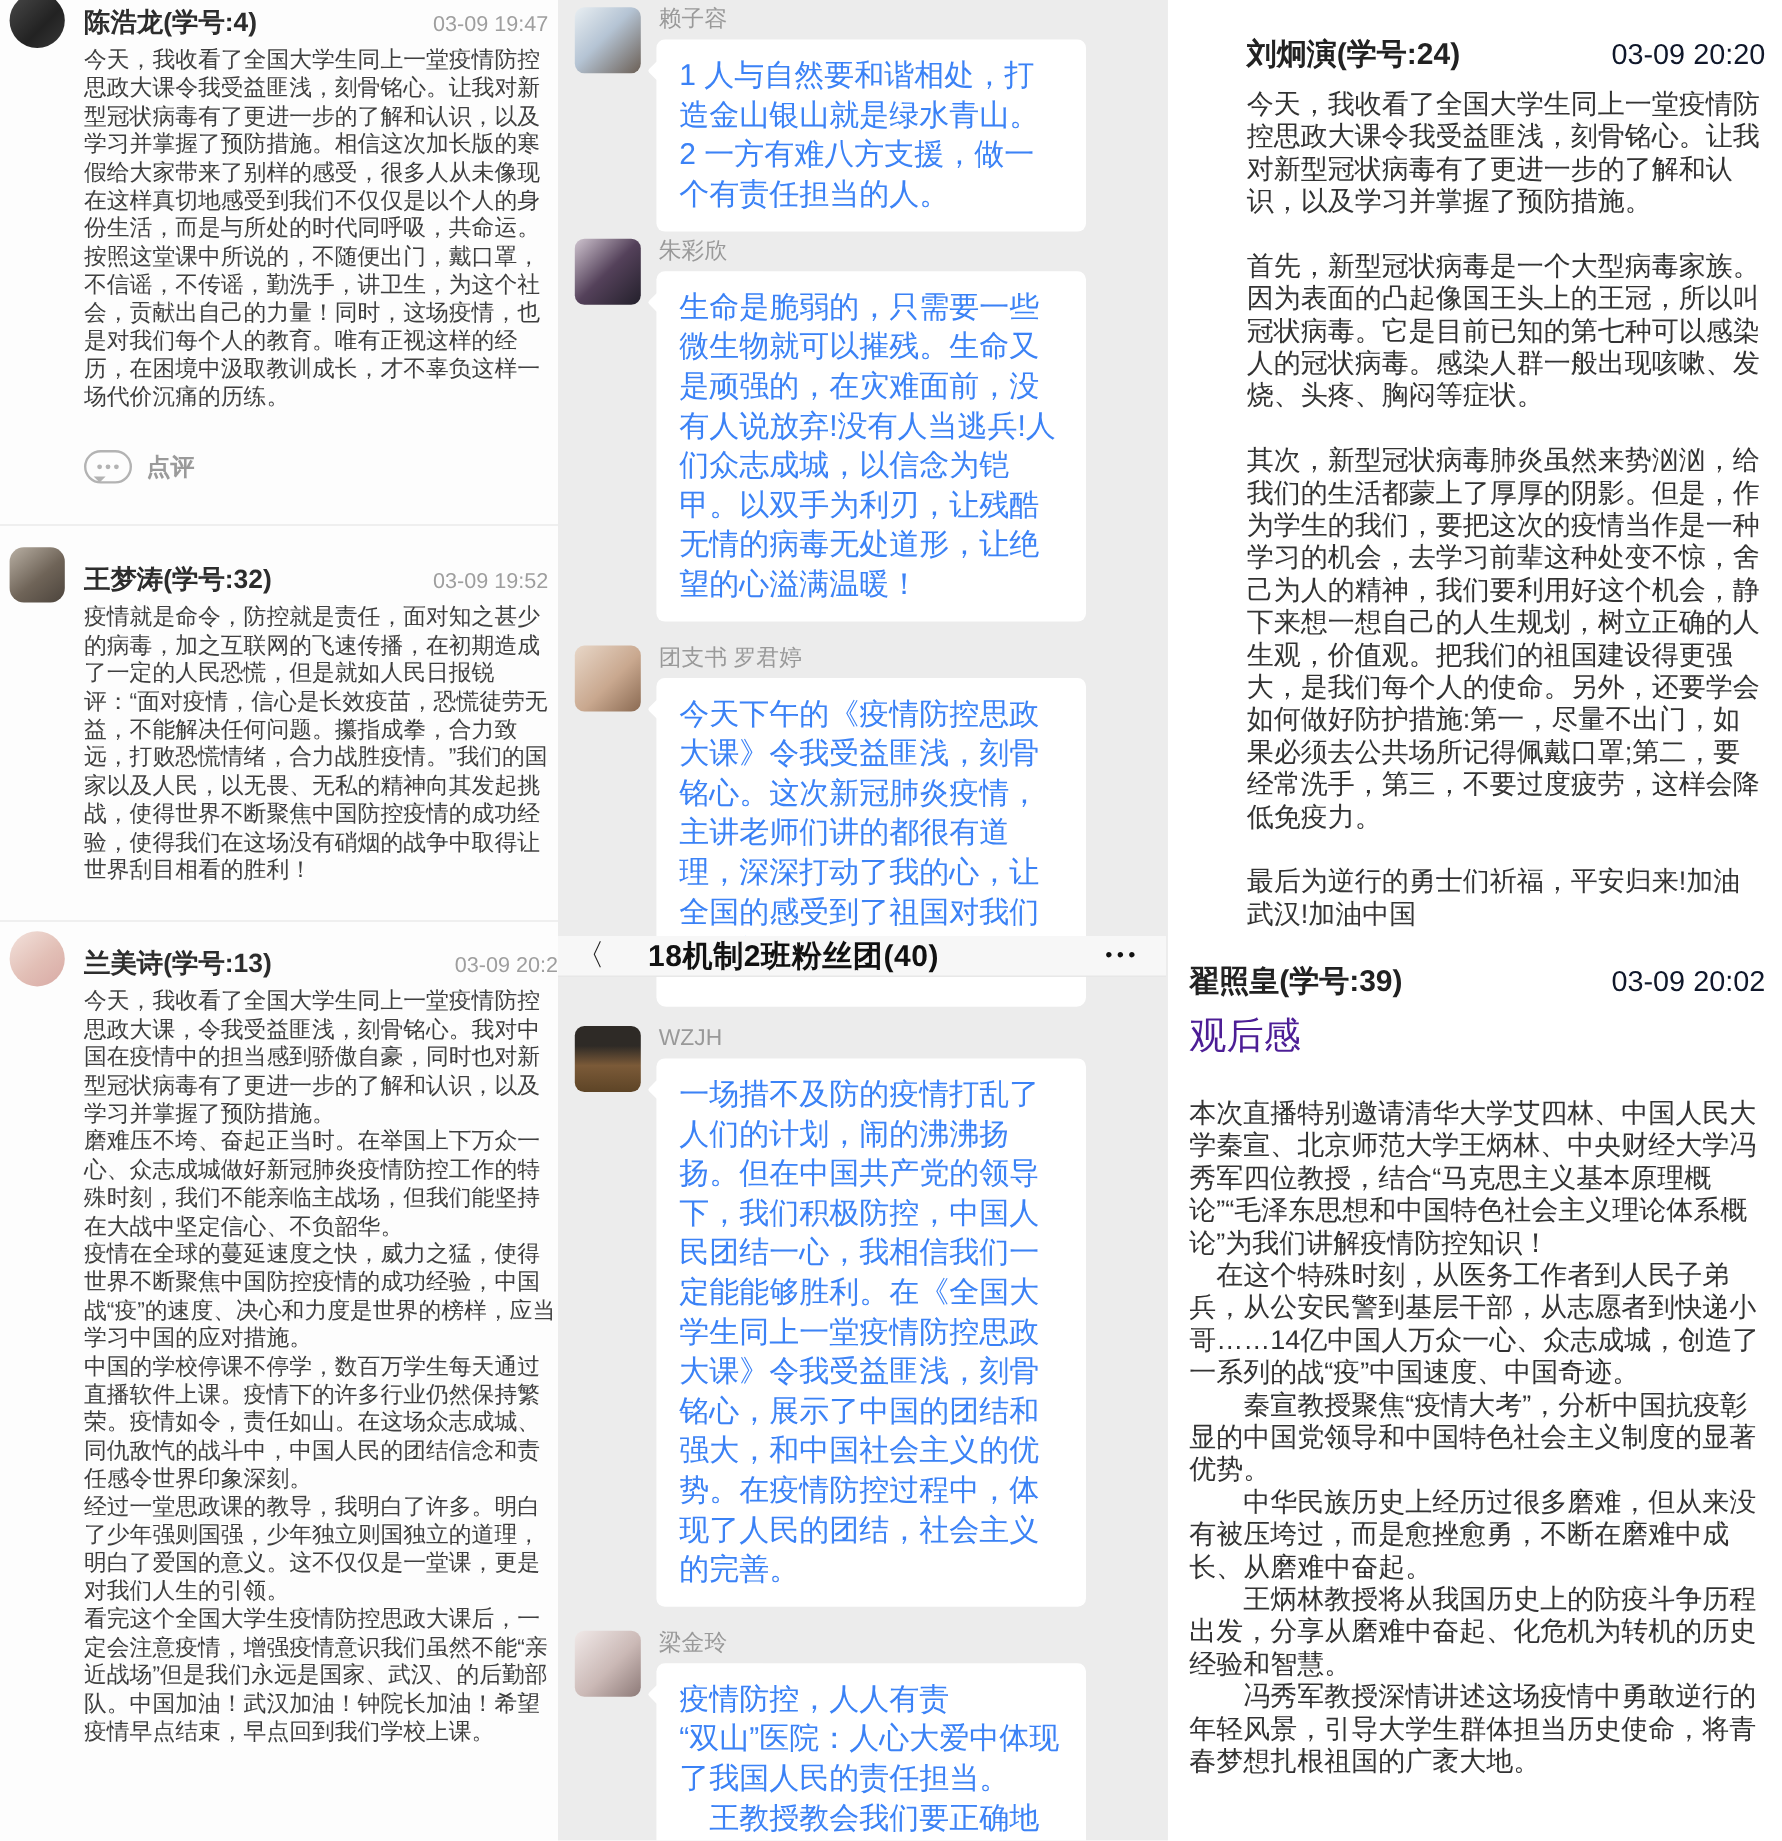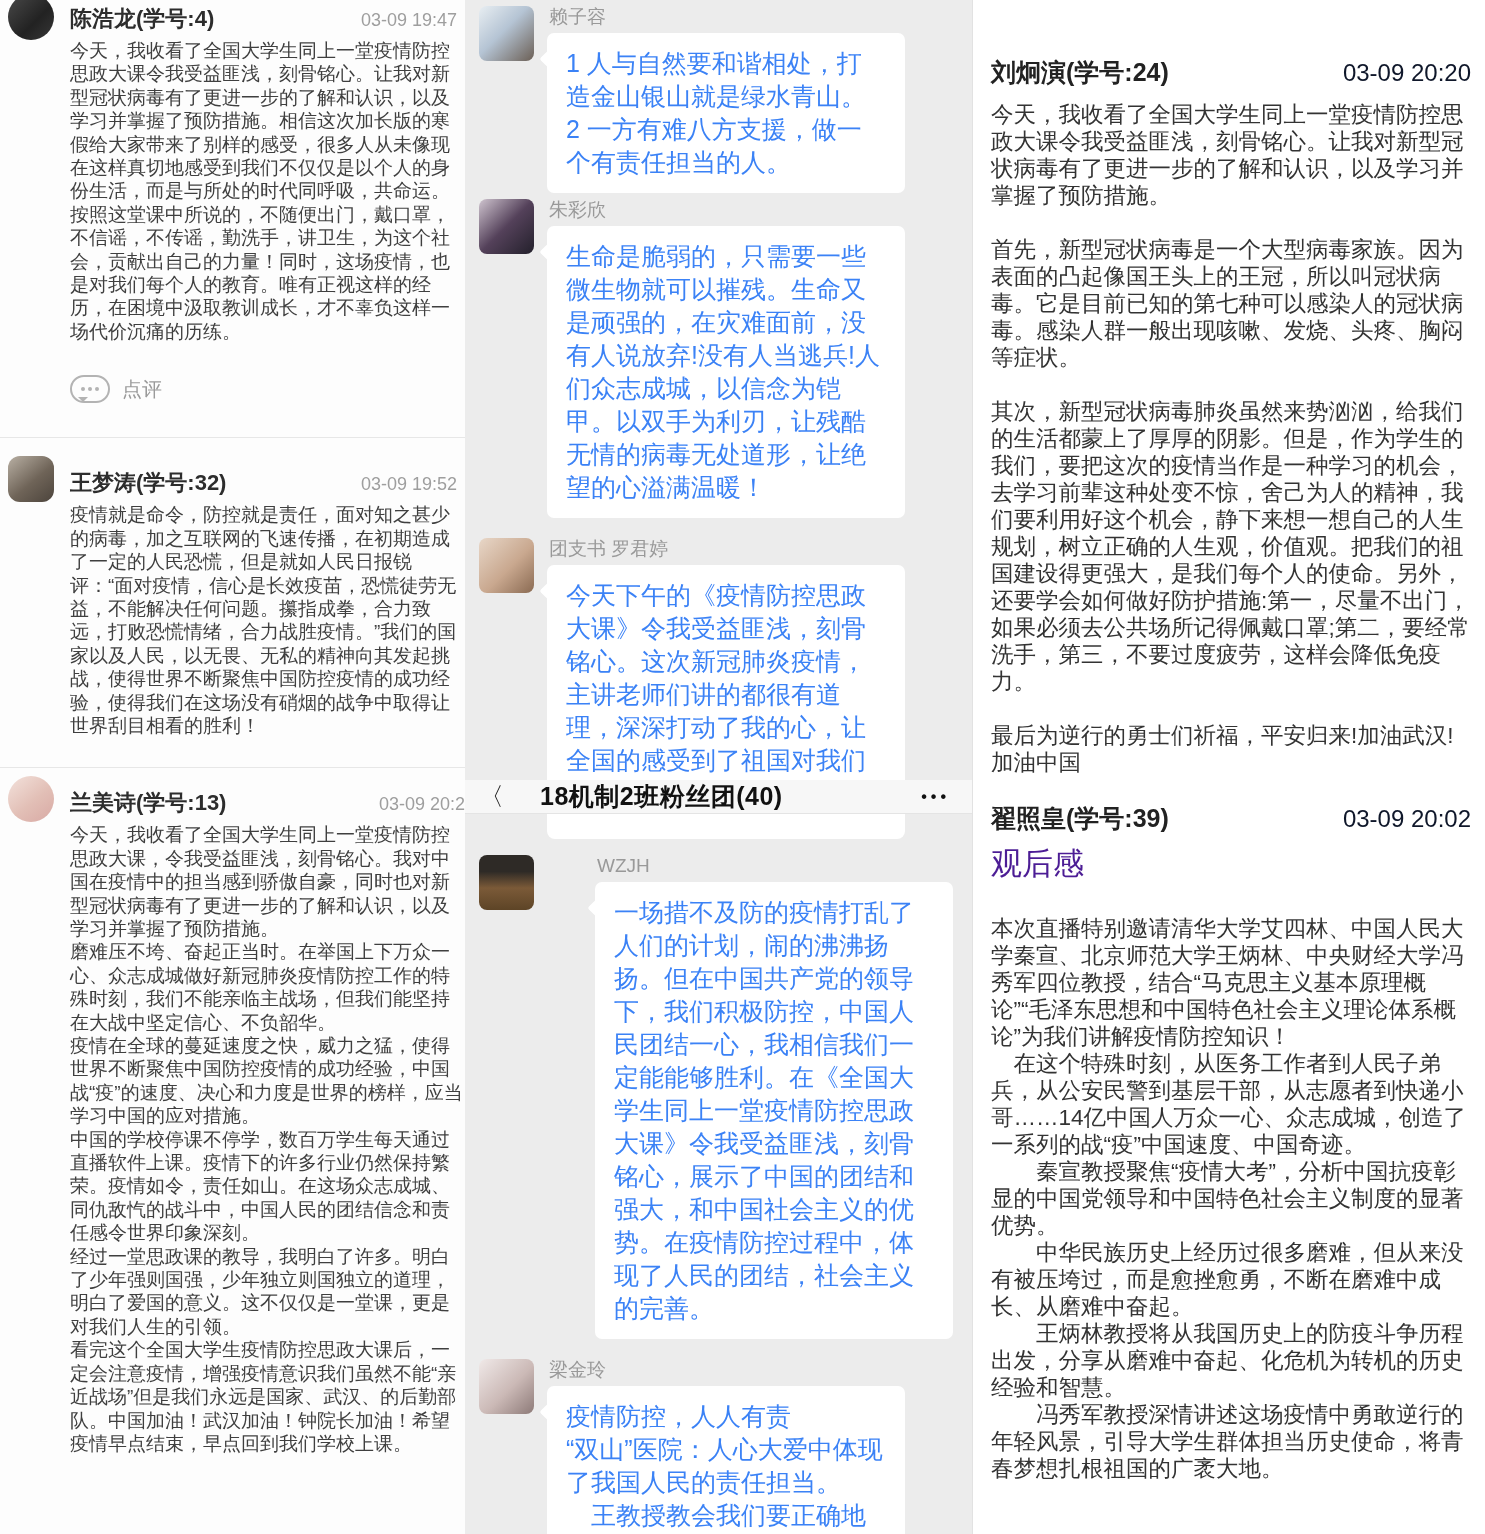--- a/index.html
+++ b/index.html
@@ -9,21 +9,21 @@
 
   
   .col-left { position:absolute; left:0; top:0; width:465px; height:1534px; background:#fdfdfd; overflow:hidden; }
   .post { position:relative; }
   .post .avatar { position:absolute; left:8px; width:46px; height:46px; border-radius:50%; }
   .post-head { padding:10px 8px 0 70px; display:flex; justify-content:space-between; align-items:baseline; }
   .post-author { font-size:22px; font-weight:bold; color:#2d2d2d; letter-spacing:0; white-space:nowrap; }
   .post-time { font-size:18px; color:#9e9e9e; white-space:nowrap; margin-left:8px; }
   .post-body { margin:5px 2px 0 70px; font-size:19px; line-height:23.4px; color:#3f3f3f;
     white-space:pre-wrap; word-break:break-all; }
-  .comment-row { display:flex; align-items:center; gap:12px; margin:32px 0 34px 70px; color:#9a9a9a; }
+  .comment-row { display:flex; align-items:center; gap:12px; margin:32px 0 34px 70px; color:#9a9a9a;font-weight:bold; }
   .comment-icon { position:relative; width:40px; height:28px; border:2px solid #b3b3b3; border-radius:14px;
     display:inline-flex; align-items:center; justify-content:center; }
   .comment-icon i { width:4px; height:4px; border-radius:50%; background:#b3b3b3; display:inline-block;
     box-shadow:-7px 0 0 #b3b3b3, 7px 0 0 #b3b3b3; }
   .comment-icon::after { content:""; position:absolute; left:6px; bottom:-6px; width:0; height:0;
     border:5px solid transparent; border-top-color:#b3b3b3; }
   .comment-label { font-size:20px; color:#9a9a9a; }
   .divider { height:1px; background:#e7e7e7; }
   .av-chen { background:linear-gradient(135deg,#4a4a4a,#222 60%,#383838); }
   .av-wang { background:linear-gradient(140deg,#b9b0a4,#6f6458 55%,#4c443c); border-radius:26% !important; }
@@ -46,33 +46,33 @@
     display:flex; align-items:center; border-bottom:1px solid #e4e4e4; }
   .back-ic { font-size:25px; color:#1c1c1c; margin-left:14px; font-weight:400; line-height:1; }
   .chat-title { font-size:25px; font-weight:bold; color:#111; margin-left:36px; letter-spacing:0.5px; }
   .more-ic { margin-left:auto; margin-right:22px; font-size:16px; letter-spacing:4px; color:#111; font-weight:bold; }
   .bubble-cut { margin:0 0 16px 82px; width:358px; height:25px; background:#fff; border-radius:0 0 8px 8px; }
   .av-lai   { background:linear-gradient(135deg,#e8eef2,#b5c4d4 45%,#6b5f55); }
   .av-zhu   { background:linear-gradient(135deg,#cfc4cf,#54415a 50%,#23202b); }
   .av-luo   { background:linear-gradient(135deg,#e8d7c8,#c9a88f 55%,#8a6a52); }
   .av-wzjh  { background:linear-gradient(180deg,#2e2a26 30%,#7b5a38 60%,#5d4426); }
   .av-liang { background:linear-gradient(135deg,#f0e9e8,#cbb9b6 55%,#8d7a78); }
-  .mt1{margin-top:6px;} .mt2{margin-top:6px;} .mt3{margin-top:20px;} .mt4{margin-top:0;gap:48px;} .mt5{margin-top:20px;}
+  .mt1{margin-top:6px;} .mt2{margin-top:6px;} .mt3{margin-top:20px;} .mt4{margin-top:0;} .mt5{margin-top:20px;}
 
   
   .col-right { position:absolute; left:972px; top:0; width:513px; height:1534px; background:#fff;
     overflow:hidden; border-left:1px solid #e2e2e2; }
   .rpost { padding:0 14px 0 18px; }
   .rpost-head { display:flex; justify-content:space-between; align-items:baseline; }
   .rpost-author { font-size:25px; font-weight:bold; color:#222; white-space:nowrap; }
   .rpost-time { font-size:24px; color:#0f172a; white-space:nowrap; }
   .rpost-sub { font-size:31px; color:#4c1d95; margin-top:8px; }
   .rpost-body { margin-top:12px; font-size:22.5px; line-height:27px; color:#333;
     white-space:pre-wrap; word-break:break-all; }
-  .rp1 { padding-top:56px; }
+  .rp1 { padding-top:28px;margin-left:48px; }
   .rp2 { padding-top:26px; }
 </style>
 </head>
 <body>
 
 <div class="stage">
 
   <div class="col-left">
     <div class="post" style="margin-top:-6px;">
       <span class="avatar av-chen"></span>

